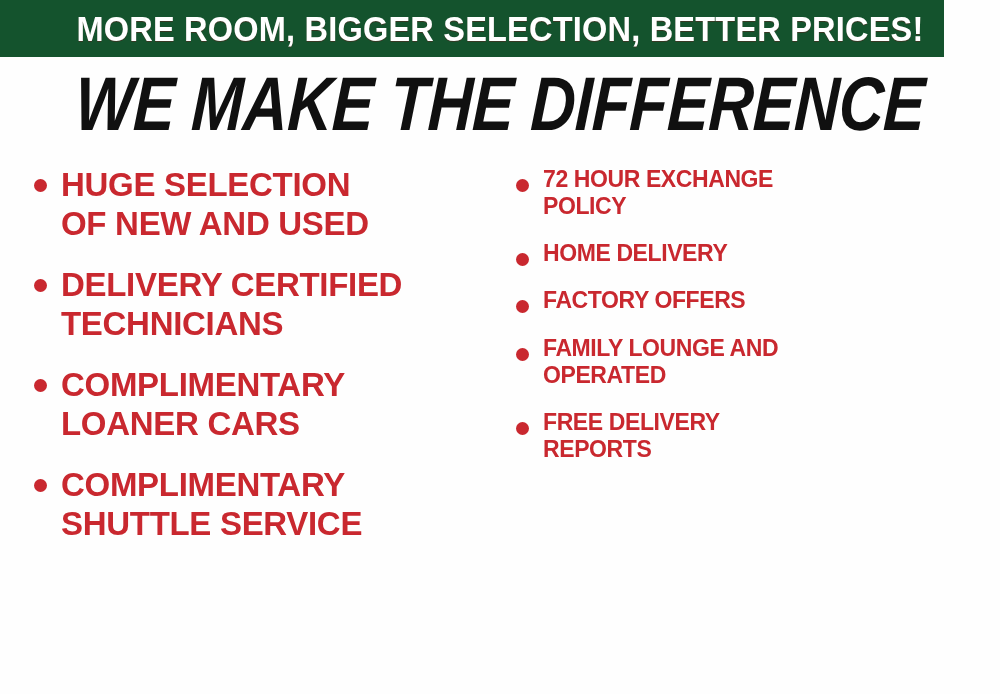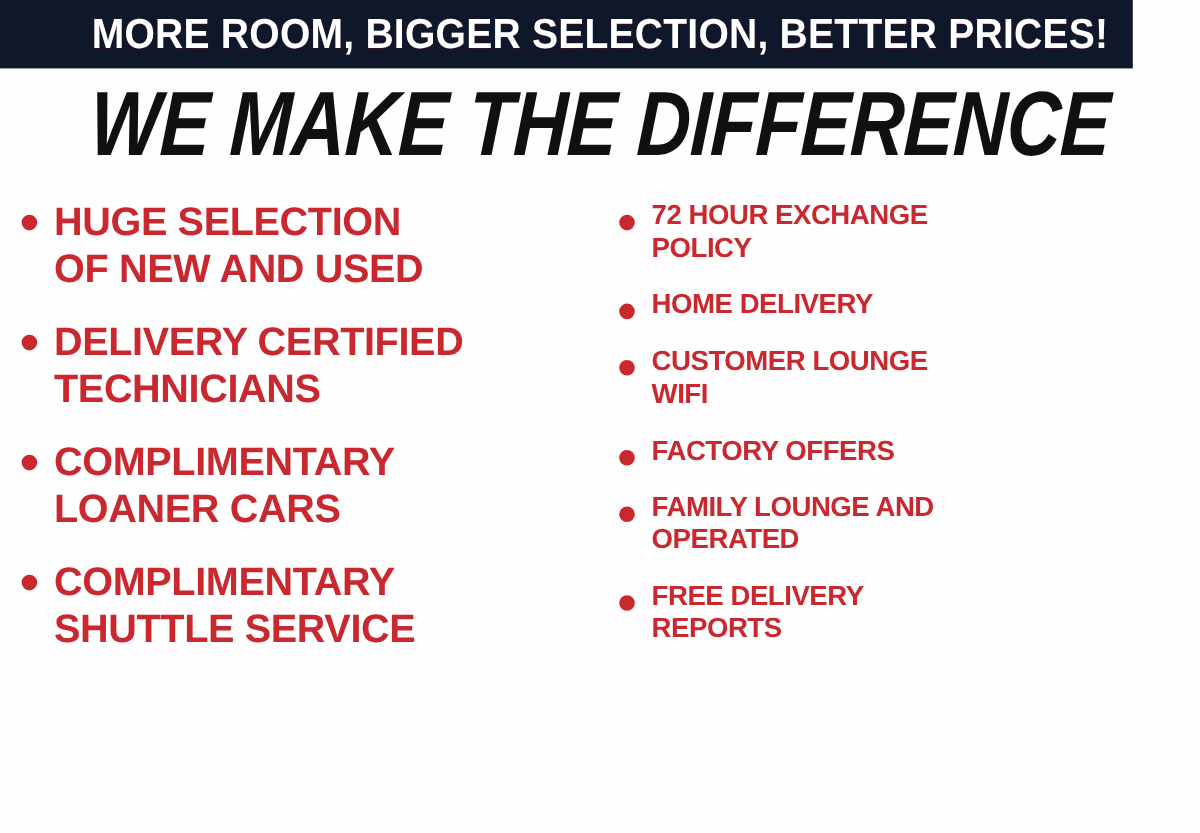--- a/index.html
+++ b/index.html
@@ -15,21 +15,21 @@
     position: relative;
   }
 
   
   #banner {
     position: absolute;
     left: 0;
     top: 0;
     width: 944px;
     height: 57px;
-    background: #0f172a;
+    background: #14532d;
     box-sizing: border-box;
   }
   #banner-text {
     position: absolute;
     left: 0;
     top: 0;
     width: 1000px;
     height: 57px;
     display: flex;
     align-items: center;
@@ -77,21 +77,21 @@
     top: 152px;
     width: 1000px;
     height: 542px;
     display: flex;
     align-items: flex-start;
   }
   .column {
     box-sizing: border-box;
     padding: 0;
   }
-  #col-left  { width: 500px; padding-left: 18px;  padding-top: 14px; }
+  #col-left  { width: 500px; padding-left: 34px;  padding-top: 14px; }
   #col-right { width: 500px; padding-left: 16px;  padding-top: 14px; }
 
   .bullet-item {
     display: flex;
     align-items: flex-start;
     margin-bottom: 22px;
   }
   #col-right .bullet-item { margin-bottom: 20px; }
 
   .bullet-dot {
@@ -159,25 +159,20 @@
       <span class="bullet-dot"></span>
       <span class="bullet-label">72 HOUR EXCHANGE
 POLICY</span>
     </div>
     <div class="bullet-item">
       <span class="bullet-dot"></span>
       <span class="bullet-label">HOME DELIVERY</span>
     </div>
     <div class="bullet-item">
       <span class="bullet-dot"></span>
-      <span class="bullet-label">CUSTOMER LOUNGE
-WIFI</span>
-    </div>
-    <div class="bullet-item">
-      <span class="bullet-dot"></span>
       <span class="bullet-label">FACTORY OFFERS</span>
     </div>
     <div class="bullet-item">
       <span class="bullet-dot"></span>
       <span class="bullet-label">FAMILY LOUNGE AND
 OPERATED</span>
     </div>
     <div class="bullet-item">
       <span class="bullet-dot"></span>
       <span class="bullet-label">FREE DELIVERY

